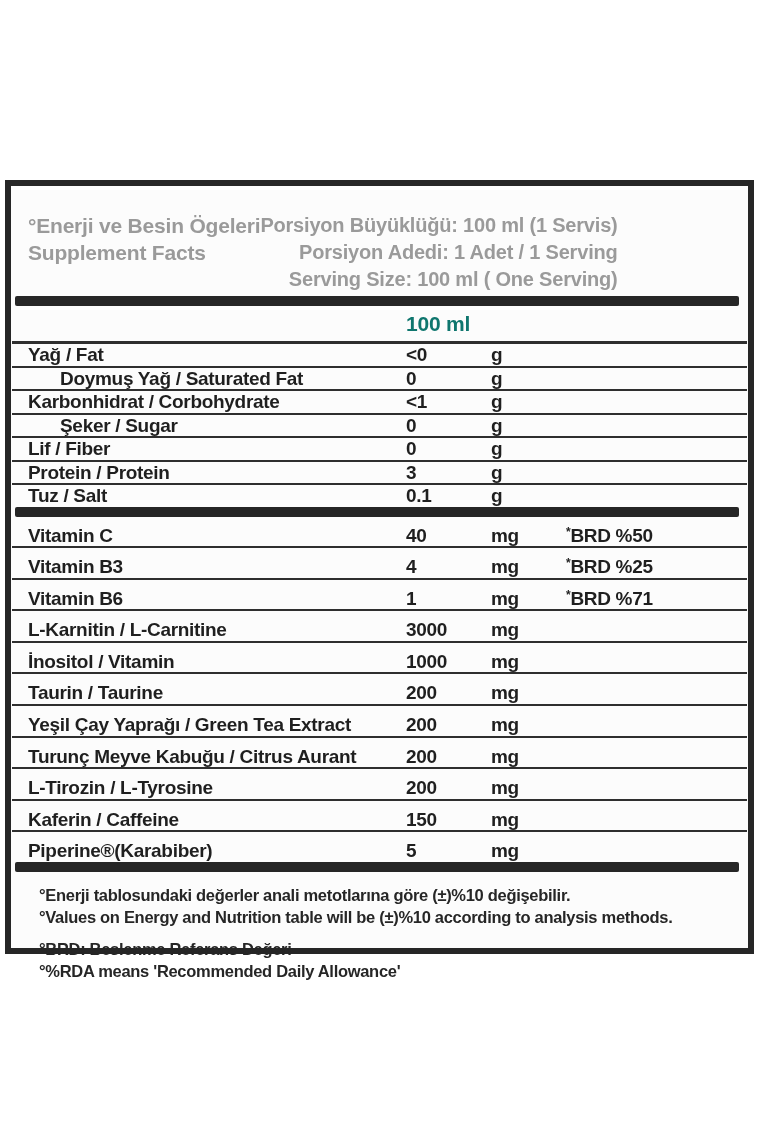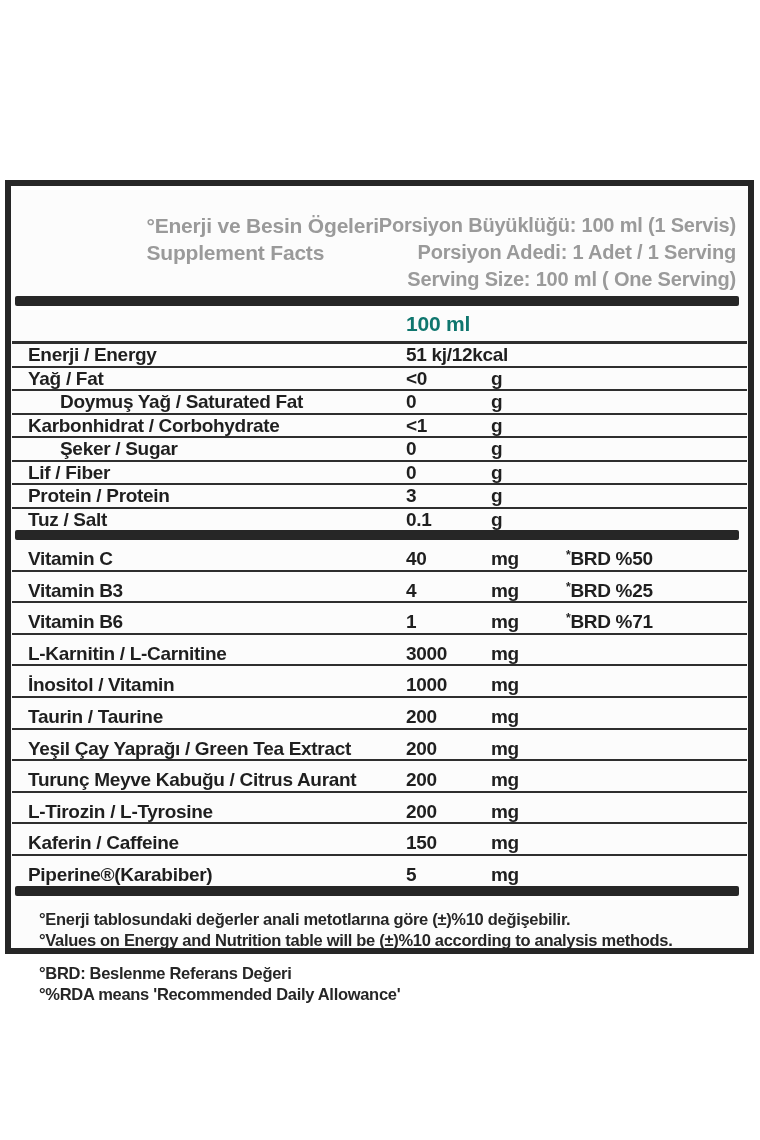--- a/index.html
+++ b/index.html
@@ -21,21 +21,21 @@
     top: 180px;
     width: 737px;
     height: 762px;
     background: #fcfcfc;
     border: 6px solid #262626;
     box-sizing: content-box;
   }
   
   .label-header {
     display: flex;
-    justify-content: flex-end;
+    justify-content: flex-start;
     align-items: flex-start;
     box-sizing: border-box;
     height: 110px;
     padding: 26px 12px 0 17px;
     color: #9a9a9a;
     font-weight: bold;
     letter-spacing: -0.2px;
   }
   .header-title {
     font-size: 21px;
@@ -124,26 +124,20 @@
     </div>
 
     <div class="thick-bar"></div>
 
     <div class="col-header-row">
       <div class="col-header-text">100 ml</div>
     </div>
 
     <div class="rows-group group-a">
         <div class="row">
-          <div class="cell label">Enerji / Energy</div>
-          <div class="cell value">51 kj/12kcal</div>
-          <div class="cell unit"></div>
-          <div class="cell brd"></div>
-        </div>
-        <div class="row">
           <div class="cell label">Yağ / Fat</div>
           <div class="cell value">&lt;0</div>
           <div class="cell unit">g</div>
           <div class="cell brd"></div>
         </div>
         <div class="row">
           <div class="cell label indent">Doymuş Yağ / Saturated Fat</div>
           <div class="cell value">0</div>
           <div class="cell unit">g</div>
           <div class="cell brd"></div>

